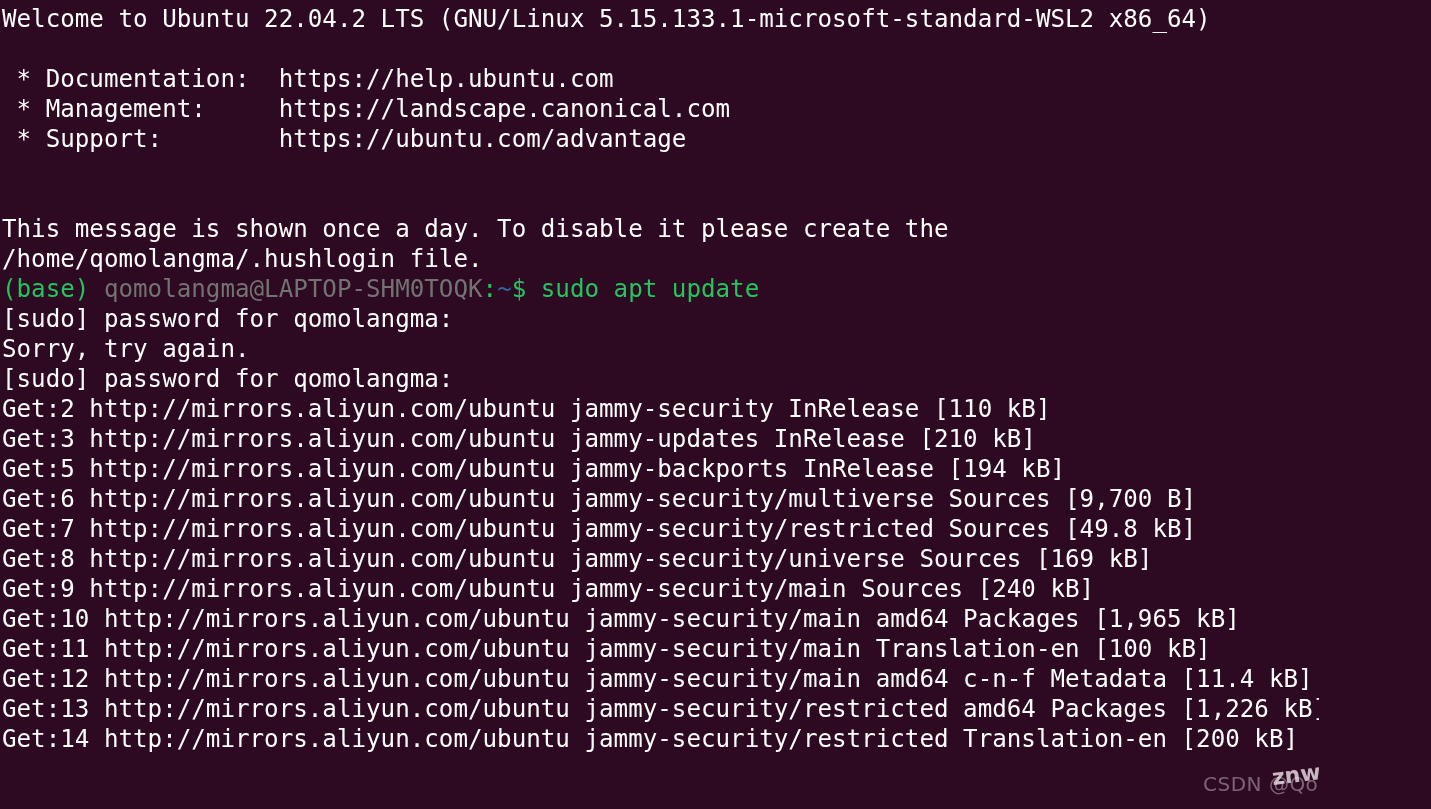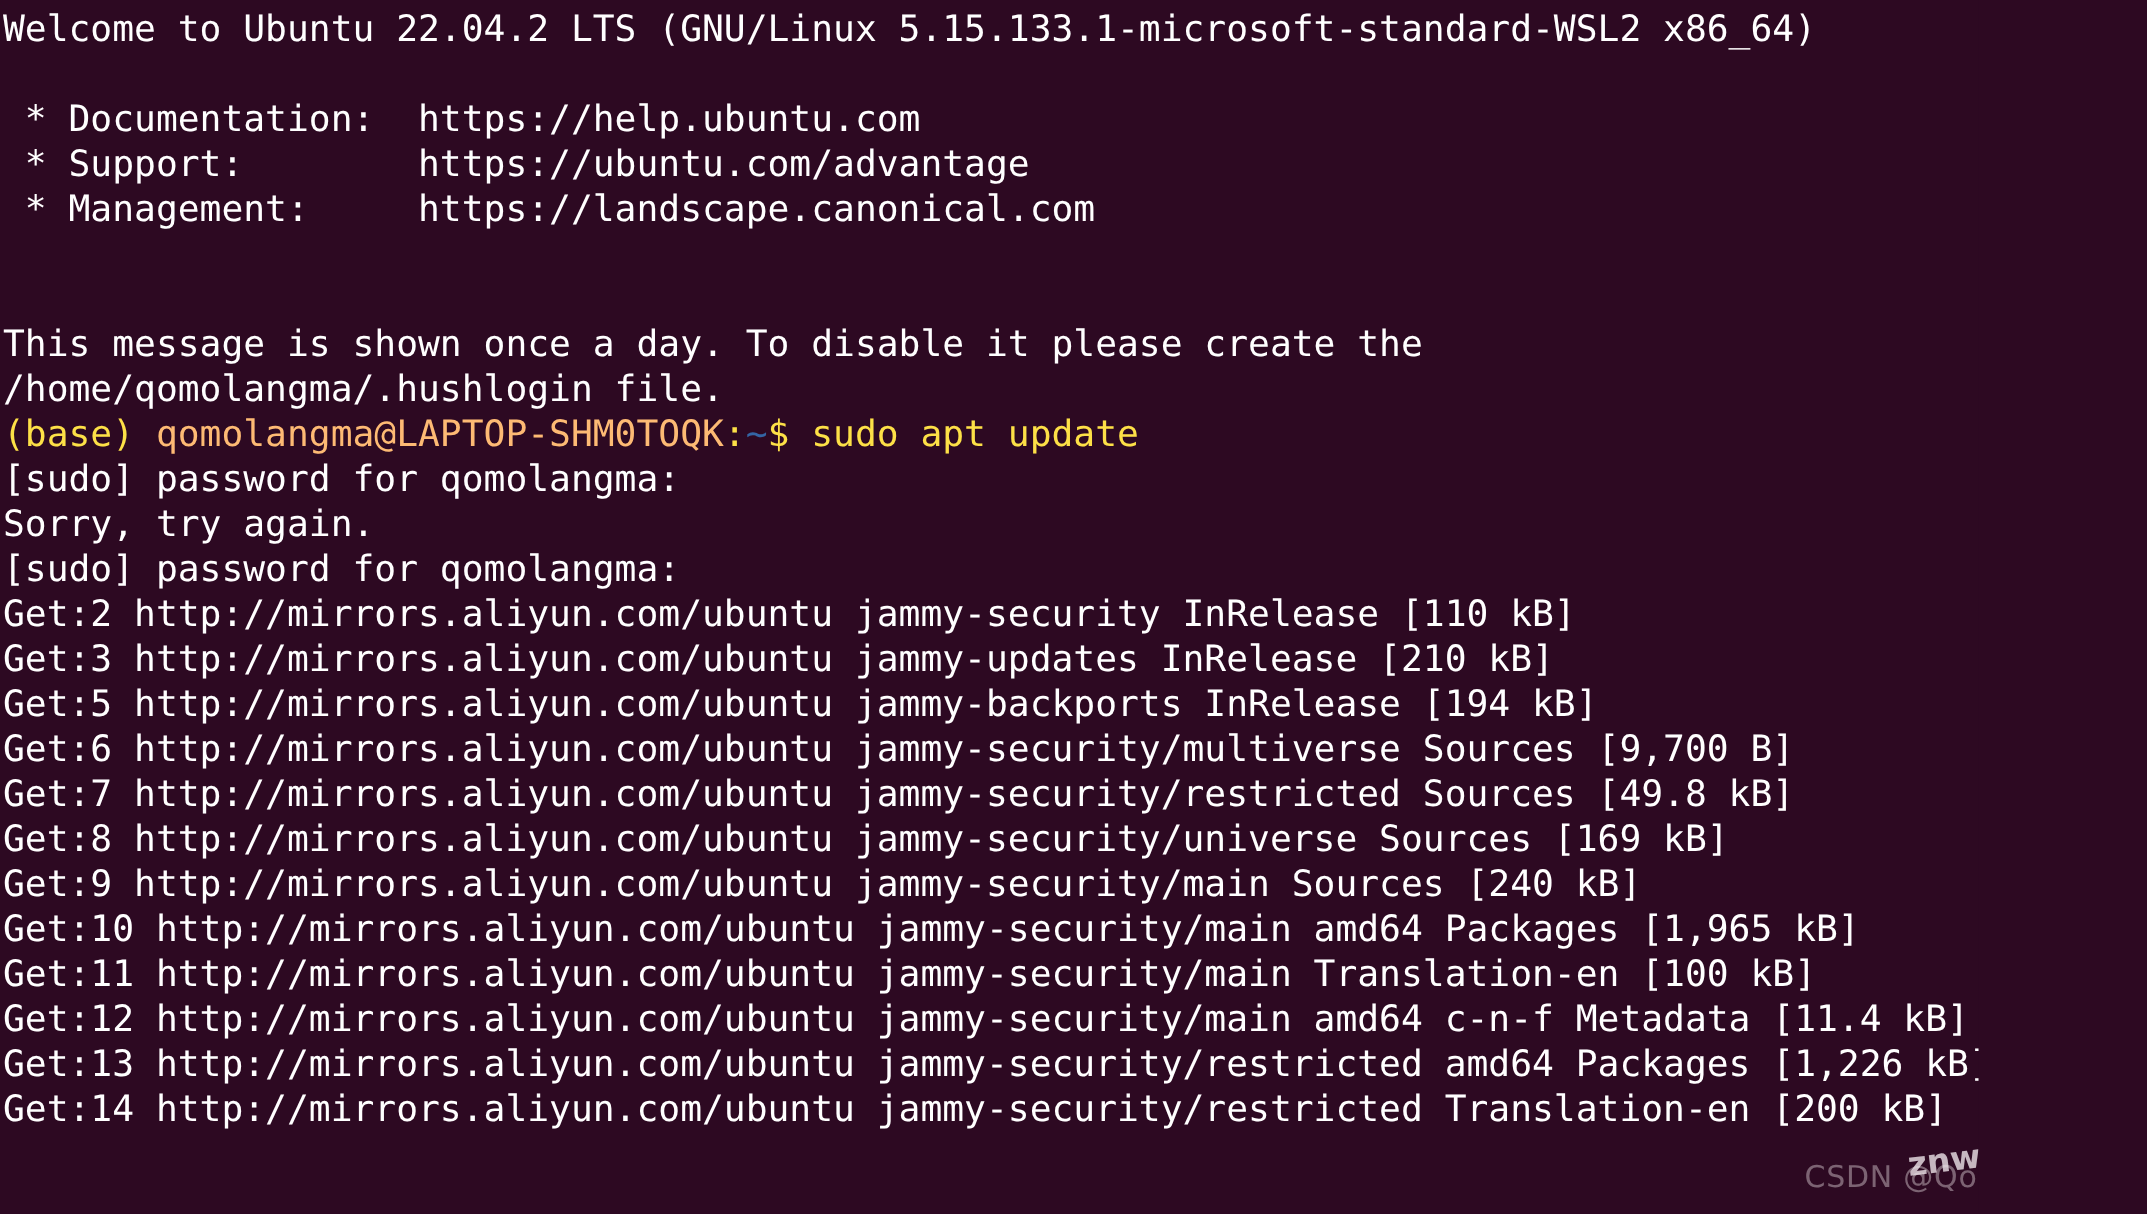--- a/index.html
+++ b/index.html
@@ -32,22 +32,22 @@
     line-height: 30px;
     font-size: 24.2px;
     letter-spacing: 0px;
     color: #ffffff;
     white-space: pre;
     font-family: "DejaVu Sans Mono", "Liberation Mono", monospace;
   }
   .line.blank {
     color: transparent;
   }
-  .fg-white  { color: #fde047; }
-  .fg-green  { color: #fdba74; }
+  .fg-white  { color: #22c55e; }
+  .fg-green  { color: #737373; }
   .fg-blue   { color: #3465a4; }
 
   
   .watermark {
     position: absolute;
     pointer-events: none;
     font-family: "DejaVu Sans", "Liberation Sans", sans-serif;
     color: rgba(222, 210, 216, 0.45);
     white-space: nowrap;
   }
@@ -69,22 +69,22 @@
 </style>
 </head>
 <body>
 
 <div id="terminal">
   <div class="screen">
 
     <div class="line">Welcome to Ubuntu 22.04.2 LTS (GNU/Linux 5.15.133.1-microsoft-standard-WSL2 x86_64)</div>
     <div class="line blank"></div>
     <div class="line"> * Documentation:  https://help.ubuntu.com</div>
+    <div class="line"> * Management:     https://landscape.canonical.com</div>
     <div class="line"> * Support:        https://ubuntu.com/advantage</div>
-    <div class="line"> * Management:     https://landscape.canonical.com</div>
     <div class="line blank"></div>
     <div class="line blank"></div>
     <div class="line">This message is shown once a day. To disable it please create the</div>
     <div class="line">/home/qomolangma/.hushlogin file.</div>
 
     <div class="line"><span class="fg-white">(base) </span><span class="fg-green">qomolangma@LAPTOP-SHM0TOQK</span><span class="fg-white">:</span><span class="fg-blue">~</span><span class="fg-white">$ </span><span class="fg-white">sudo apt update</span></div>
 
     <div class="line">[sudo] password for qomolangma:</div>
     <div class="line">Sorry, try again.</div>
     <div class="line">[sudo] password for qomolangma:</div>

